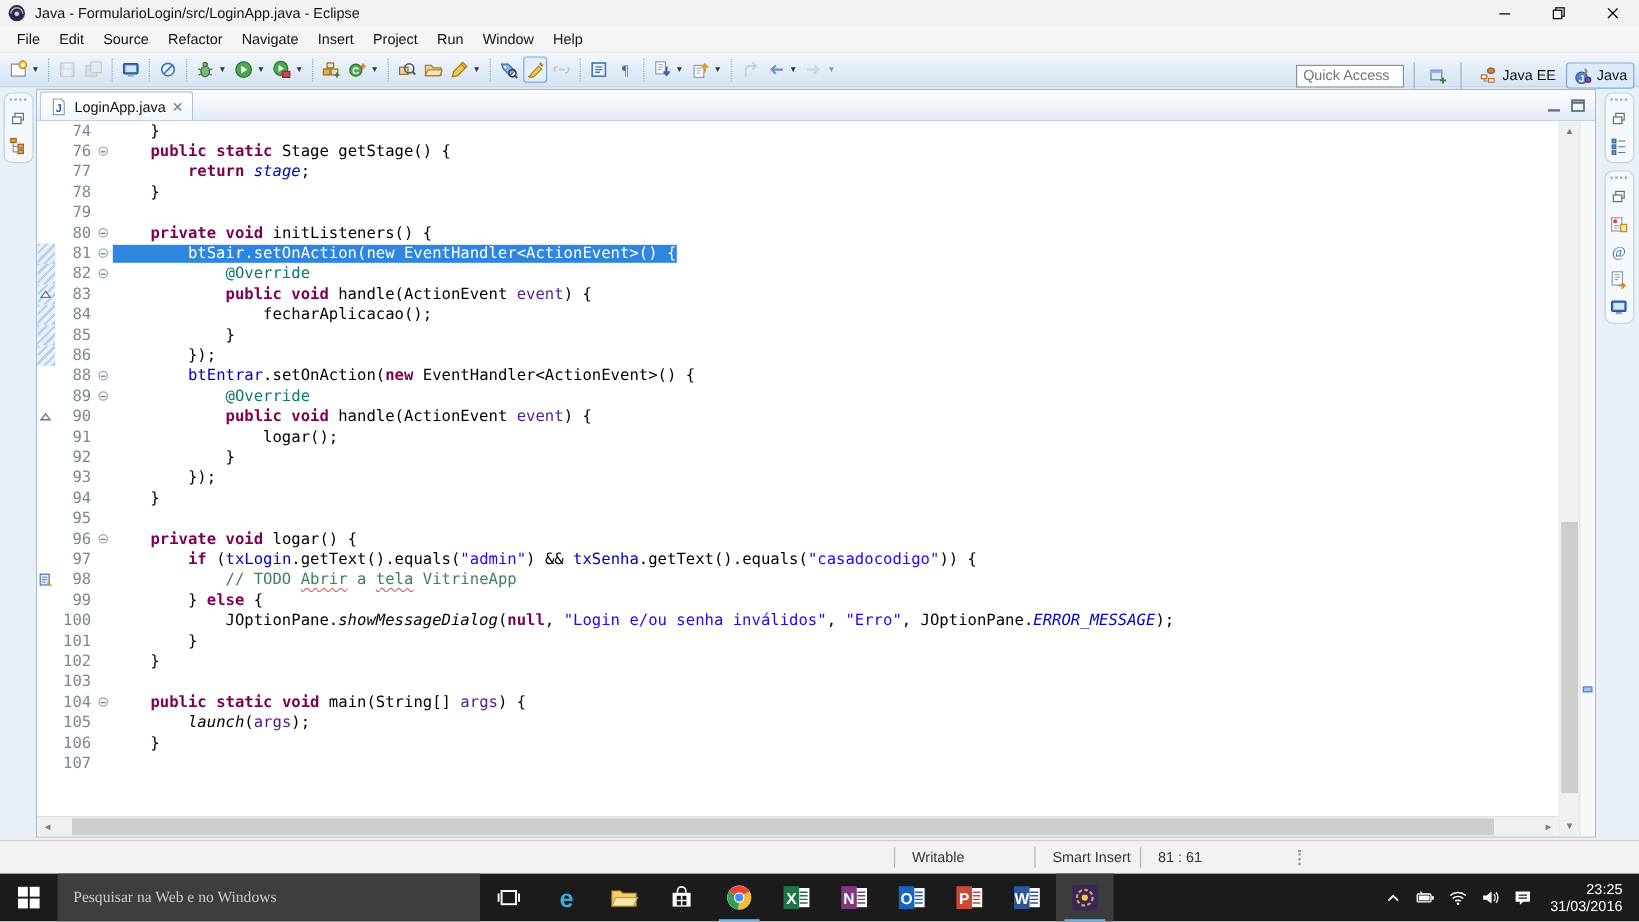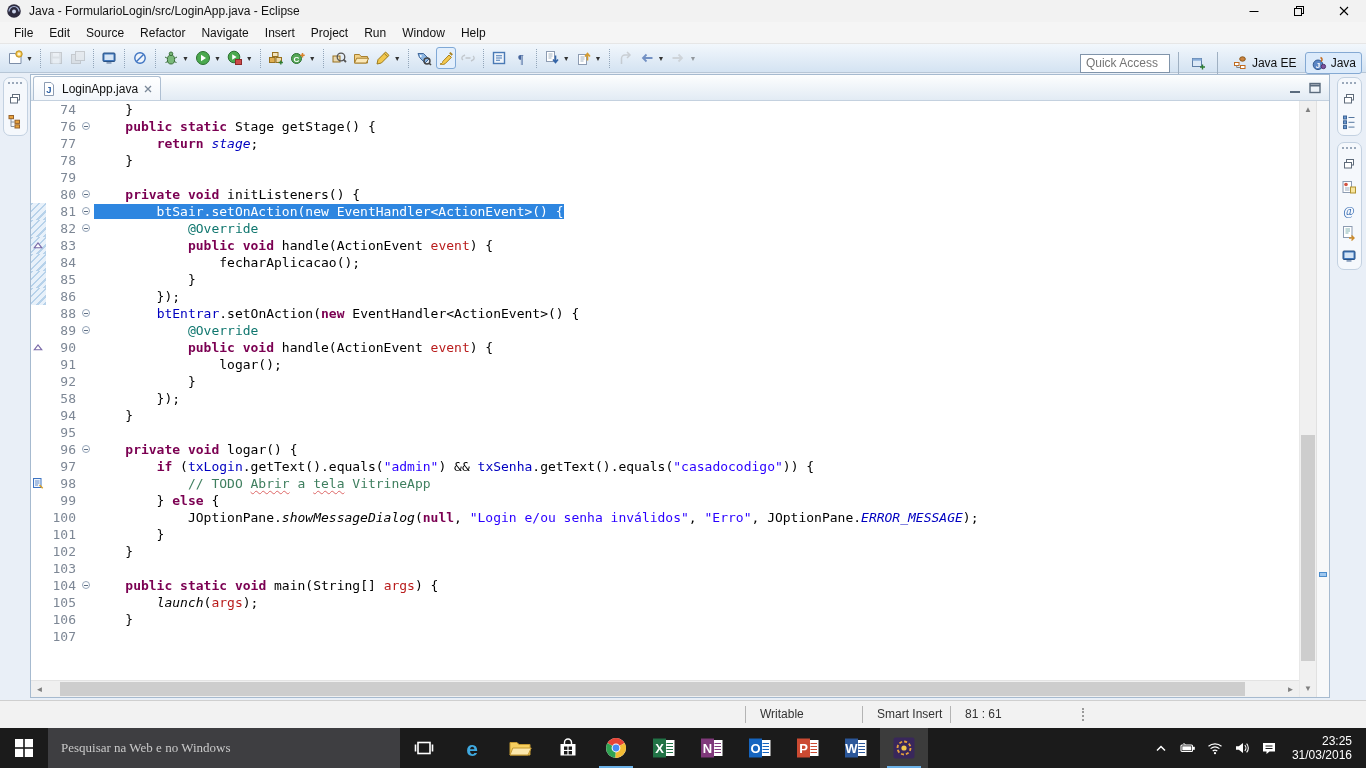--- a/index.html
+++ b/index.html
@@ -59,21 +59,21 @@
   .code-cell { flex:1; }
   .tk-pl { color:#000; }
   .tk-kw { color:#7b0052; font-weight:bold; }
   .tk-str { color:#2a00ff; }
   .tk-fld { color:#0000c0; }
   .tk-sfld { color:#0000c0; font-style:italic; }
   .tk-smeth { color:#000; font-style:italic; }
   .tk-ann { color:#0f766e; }
   .tk-com { color:#3f7f5f; }
   .tk-spell { color:#3f7f5f; text-decoration:underline wavy #d66 1px; text-underline-offset:2px; }
-  .tk-param { color:#b91c1c; }
+  .tk-param { color:#4c1d95; }
   .tk-sel { color:#fff; background:#2e86e0; }
   
   .hscroll { height:17px; background:#f0f0f0; border-top:1px solid #e3e3e3; display:flex; align-items:stretch; }
   .sc-arrow { width:17px; display:flex; align-items:center; justify-content:center; color:#7f7f7f; font-size:8px; }
   .hs-track { flex:1; position:relative; }
   .hs-thumb { position:absolute; left:1%; top:1px; bottom:1px; width:96%; background:#cdcdcd; }
   .vscroll { width:17px; flex:none; background:#f0f0f0; border-left:1px solid #e8e8e8; position:relative; }
   .vs-up { position:absolute; top:0; left:0; right:0; height:17px; display:flex; align-items:center; justify-content:center; color:#7f7f7f; font-size:8px; }
   .vs-down { position:absolute; bottom:0; left:0; right:0; height:17px; display:flex; align-items:center; justify-content:center; color:#7f7f7f; font-size:8px; }
   .vs-thumb { position:absolute; left:1px; right:1px; top:56%; height:38%; background:#cdcdcd; }
@@ -475,21 +475,21 @@
             <div class="code-line"><span class="ann-cell range"></span><span class="num-cell">84</span><span class="fold-cell"></span><span class="code-cell"><span class="tk-pl">                fecharAplicacao();</span></span></div>
             <div class="code-line"><span class="ann-cell range"></span><span class="num-cell">85</span><span class="fold-cell"></span><span class="code-cell"><span class="tk-pl">            }</span></span></div>
             <div class="code-line"><span class="ann-cell range"></span><span class="num-cell">86</span><span class="fold-cell"></span><span class="code-cell"><span class="tk-pl">        });</span></span></div>
             <div class="code-line"><span class="ann-cell"></span><span class="num-cell">88</span><span class="fold-cell"><span class="fold-glyph"></span></span><span class="code-cell"><span class="tk-pl">        </span><span class="tk-fld">btEntrar</span><span class="tk-pl">.setOnAction(</span><span class="tk-kw">new</span><span class="tk-pl"> EventHandler&lt;ActionEvent&gt;() {</span></span></div>
             <div class="code-line"><span class="ann-cell"></span><span class="num-cell">89</span><span class="fold-cell"><span class="fold-glyph"></span></span><span class="code-cell"><span class="tk-pl">            </span><span class="tk-ann">@Override</span></span></div>
             <div class="code-line"><span class="ann-cell"><span class="marker-icon"><svg width="12" height="12" viewBox="0 0 12 12" xmlns="http://www.w3.org/2000/svg">
                     <path d="M2.2 8.8l3.8-5 3.8 5z" fill="#fff" stroke="#7a6aa8" stroke-width="1.1"></path>
                   </svg></span></span><span class="num-cell">90</span><span class="fold-cell"></span><span class="code-cell"><span class="tk-pl">            </span><span class="tk-kw">public</span><span class="tk-pl"> </span><span class="tk-kw">void</span><span class="tk-pl"> handle(ActionEvent </span><span class="tk-param">event</span><span class="tk-pl">) {</span></span></div>
             <div class="code-line"><span class="ann-cell"></span><span class="num-cell">91</span><span class="fold-cell"></span><span class="code-cell"><span class="tk-pl">                logar();</span></span></div>
             <div class="code-line"><span class="ann-cell"></span><span class="num-cell">92</span><span class="fold-cell"></span><span class="code-cell"><span class="tk-pl">            }</span></span></div>
-            <div class="code-line"><span class="ann-cell"></span><span class="num-cell">58</span><span class="fold-cell"></span><span class="code-cell"><span class="tk-pl">        });</span></span></div>
+            <div class="code-line"><span class="ann-cell"></span><span class="num-cell">93</span><span class="fold-cell"></span><span class="code-cell"><span class="tk-pl">        });</span></span></div>
             <div class="code-line"><span class="ann-cell"></span><span class="num-cell">94</span><span class="fold-cell"></span><span class="code-cell"><span class="tk-pl">    }</span></span></div>
             <div class="code-line"><span class="ann-cell"></span><span class="num-cell">95</span><span class="fold-cell"></span><span class="code-cell"></span></div>
             <div class="code-line"><span class="ann-cell"></span><span class="num-cell">96</span><span class="fold-cell"><span class="fold-glyph"></span></span><span class="code-cell"><span class="tk-pl">    </span><span class="tk-kw">private</span><span class="tk-pl"> </span><span class="tk-kw">void</span><span class="tk-pl"> logar() {</span></span></div>
             <div class="code-line"><span class="ann-cell"></span><span class="num-cell">97</span><span class="fold-cell"></span><span class="code-cell"><span class="tk-pl">        </span><span class="tk-kw">if</span><span class="tk-pl"> (</span><span class="tk-fld">txLogin</span><span class="tk-pl">.getText().equals(</span><span class="tk-str">"admin"</span><span class="tk-pl">) &amp;&amp; </span><span class="tk-fld">txSenha</span><span class="tk-pl">.getText().equals(</span><span class="tk-str">"casadocodigo"</span><span class="tk-pl">)) {</span></span></div>
             <div class="code-line"><span class="ann-cell"><span class="marker-icon"><svg width="12" height="12" viewBox="0 0 12 12" xmlns="http://www.w3.org/2000/svg">
                     <rect x="1.5" y="1.5" width="7.5" height="9" fill="#eef4fb" stroke="#3e74c2"></rect>
                     <path d="M3 4h4.5M3 6h4.5M3 8h3" stroke="#3e74c2" stroke-width=".8"></path>
                     <path d="M7.5 8l3.2 3.2" stroke="#d8a02a" stroke-width="1.5"></path>
                   </svg></span></span><span class="num-cell">98</span><span class="fold-cell"></span><span class="code-cell"><span class="tk-pl">            </span><span class="tk-com">// TODO </span><span class="tk-spell">Abrir</span><span class="tk-com"> a </span><span class="tk-spell">tela</span><span class="tk-com"> VitrineApp</span></span></div>
             <div class="code-line"><span class="ann-cell"></span><span class="num-cell">99</span><span class="fold-cell"></span><span class="code-cell"><span class="tk-pl">        } </span><span class="tk-kw">else</span><span class="tk-pl"> {</span></span></div>

